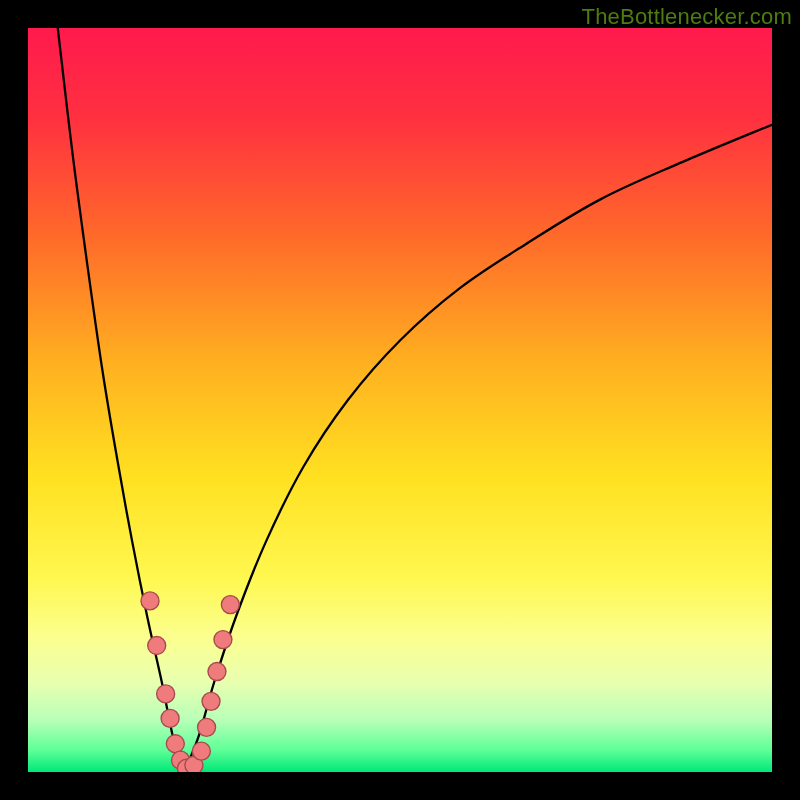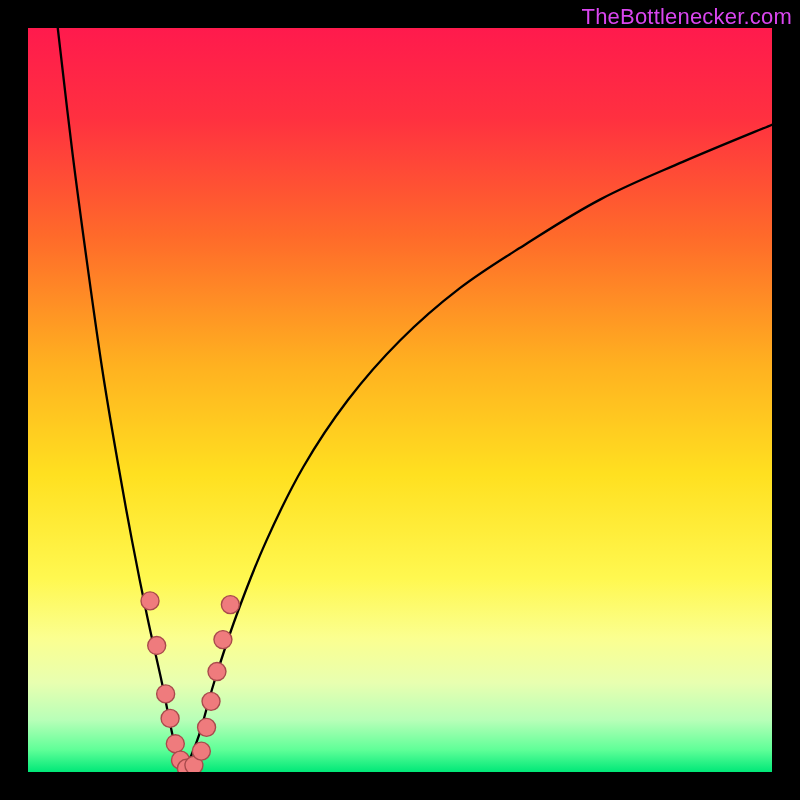--- a/index.html
+++ b/index.html
@@ -32,21 +32,21 @@
   }
   svg.overlay {
     position: absolute;
     left: 0; top: 0;
     width: 100%; height: 100%;
   }
   .watermark {
     position: absolute;
     top: 4px;
     right: 8px;
-    color: #d946ef;
+    color: #4d7c0f;
     font-size: 22px;
     font-weight: 500;
     letter-spacing: 0.2px;
     user-select: none;
   }
 </style>
 </head>
 <body>
 
 <div class="frame">

